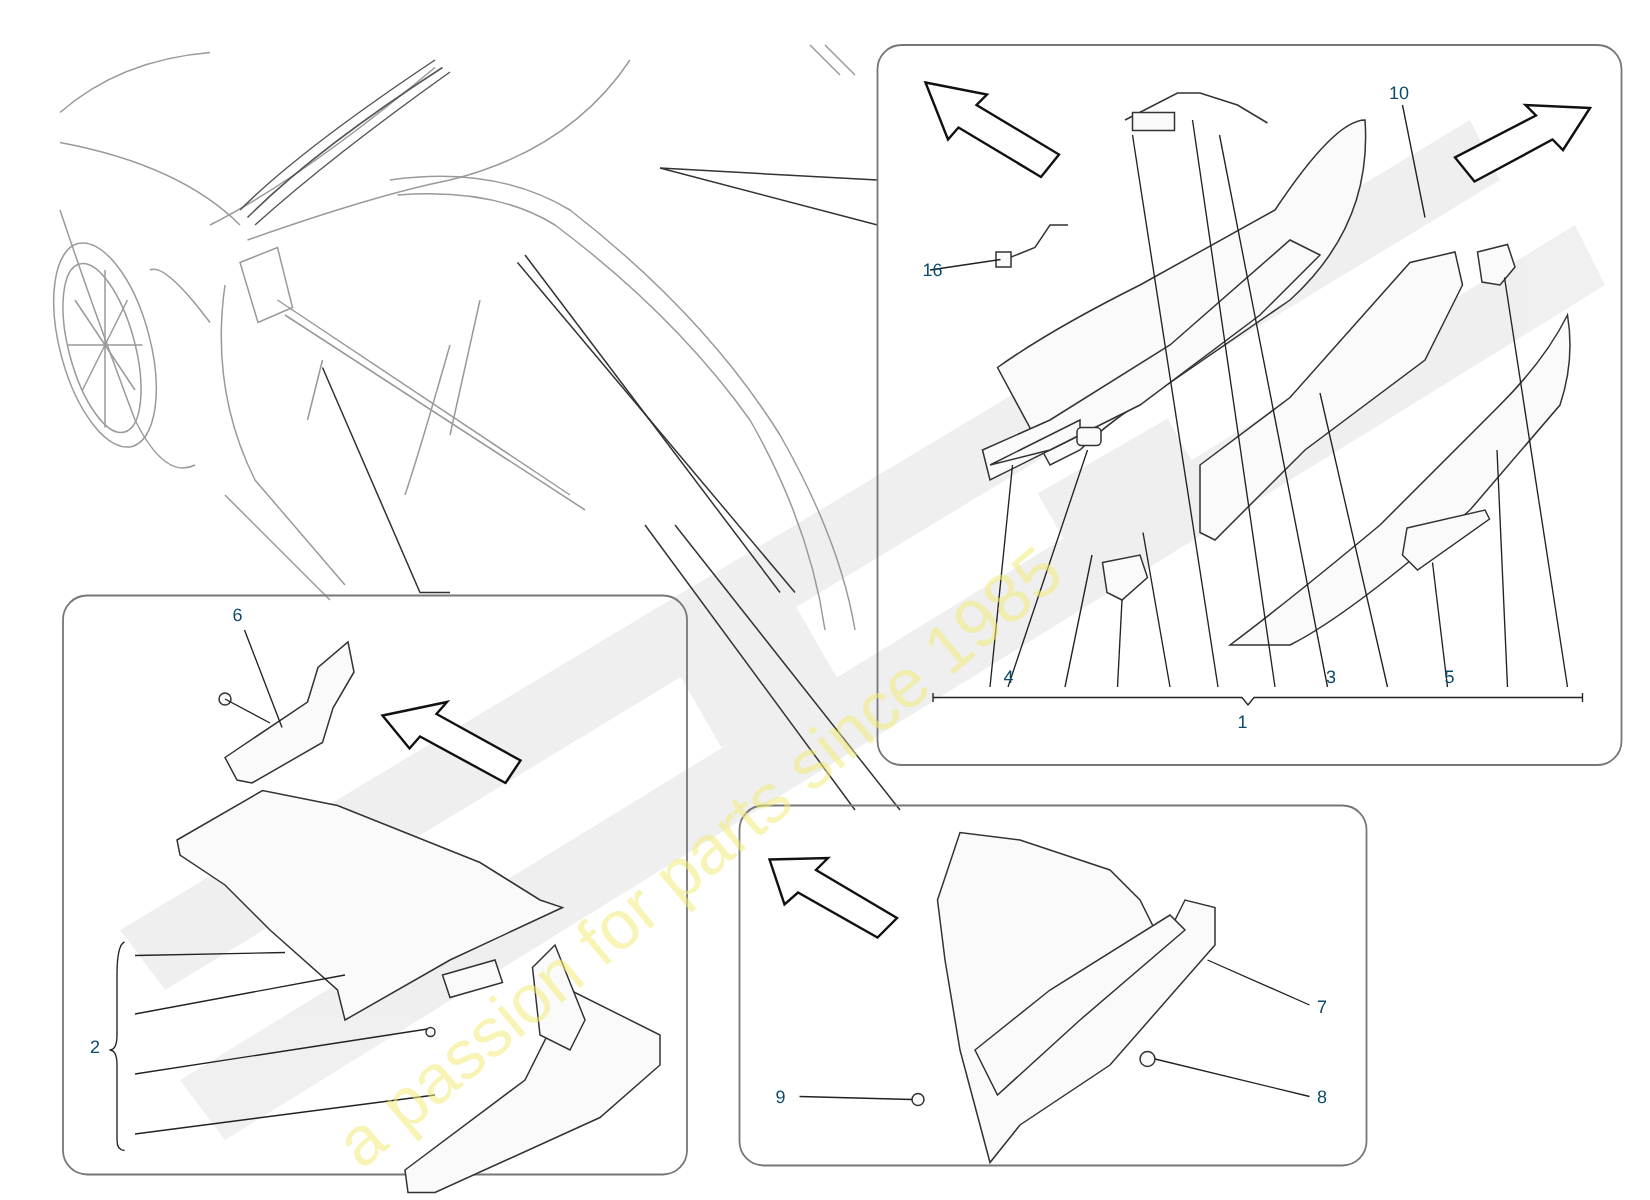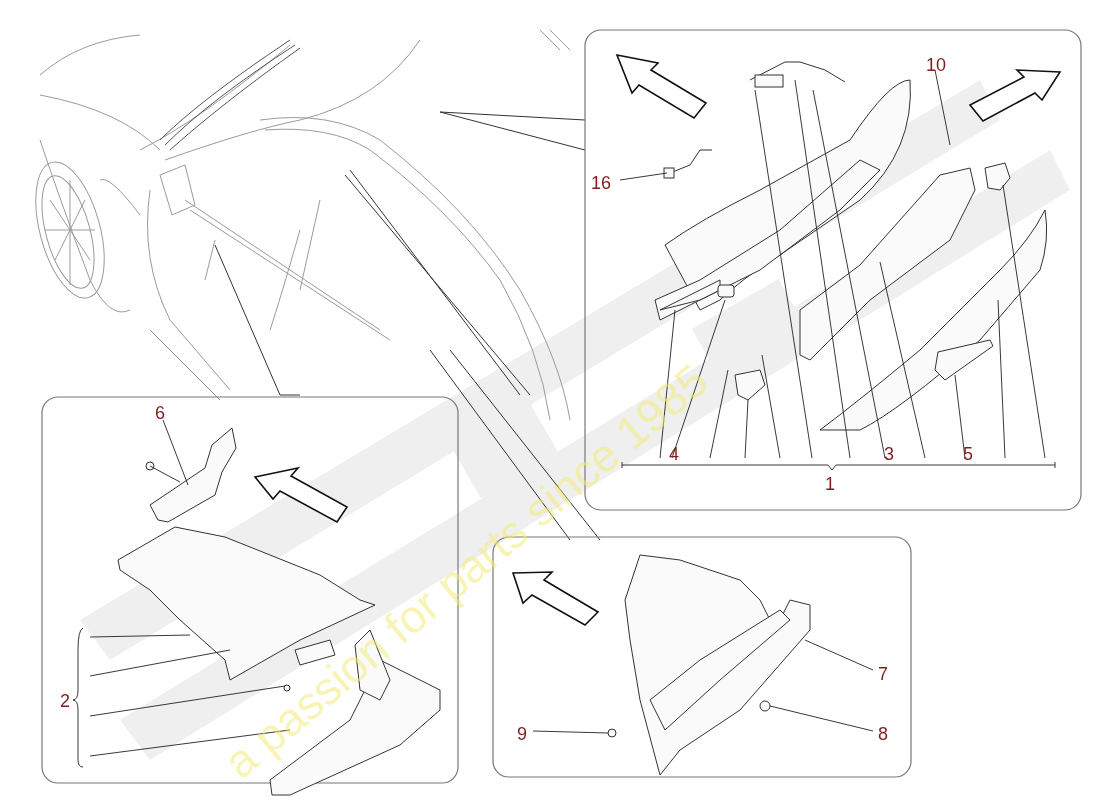--- a/index.html
+++ b/index.html
@@ -1,18 +1,18 @@
 <!DOCTYPE html>
 <html><head>
 <meta charset="utf-8">
 <style>
   html, body { margin: 0; padding: 0; background: #ffffff; }
   body { width: 1100px; height: 800px; position: relative; overflow: hidden; font-family: "Liberation Sans", sans-serif; }
   svg.stage { position: absolute; left: 0; top: 0; width: 1100px; height: 800px; }
-  .label { position: absolute; font-size: 18px; color: #7f1d1d; line-height: 1; }
+  .label { position: absolute; font-size: 12px; color: #0c4a6e; line-height: 1; }
   .watermark { position: absolute; font-size: 46px; color: rgba(240, 235, 120, 0.55); transform-origin: left bottom; white-space: nowrap; pointer-events: none; font-family: "Liberation Sans", sans-serif; }
 </style>
 </head>
 <body>
 
 <svg class="stage" viewBox="0 0 1100 800" xmlns="http://www.w3.org/2000/svg">
 
   <g fill="#ececec" stroke="none" opacity="0.8">
     <path d="M120 720 L1050 150 L1070 190 L150 760 Z"></path>
     <path d="M80 620 L980 80 L1000 120 L110 660 Z"></path>
@@ -147,21 +147,21 @@
   <g fill="none" stroke="#222" stroke-width="0.9">
     <path d="M805 640 L873 670"></path>
     <path d="M770 706 L873 731"></path>
     <path d="M533 731 L608 733"></path>
   </g>
 </svg>
 
 <div class="watermark" style="left:248px; top:735px; transform: rotate(-40deg);">a passion for parts since 1985</div>
 
 <div class="label" style="left:926px; top:56px;">10</div>
-<div class="label" style="left:591px; top:174px;">16</div>
+<div class="label" style="left:615px; top:174px;">16</div>
 <div class="label" style="left:669px; top:445px;">4</div>
 <div class="label" style="left:884px; top:445px;">3</div>
 <div class="label" style="left:963px; top:445px;">5</div>
 <div class="label" style="left:825px; top:475px;">1</div>
 <div class="label" style="left:155px; top:404px;">6</div>
 <div class="label" style="left:60px; top:692px;">2</div>
 <div class="label" style="left:878px; top:665px;">7</div>
 <div class="label" style="left:878px; top:725px;">8</div>
 <div class="label" style="left:517px; top:725px;">9</div>
 

